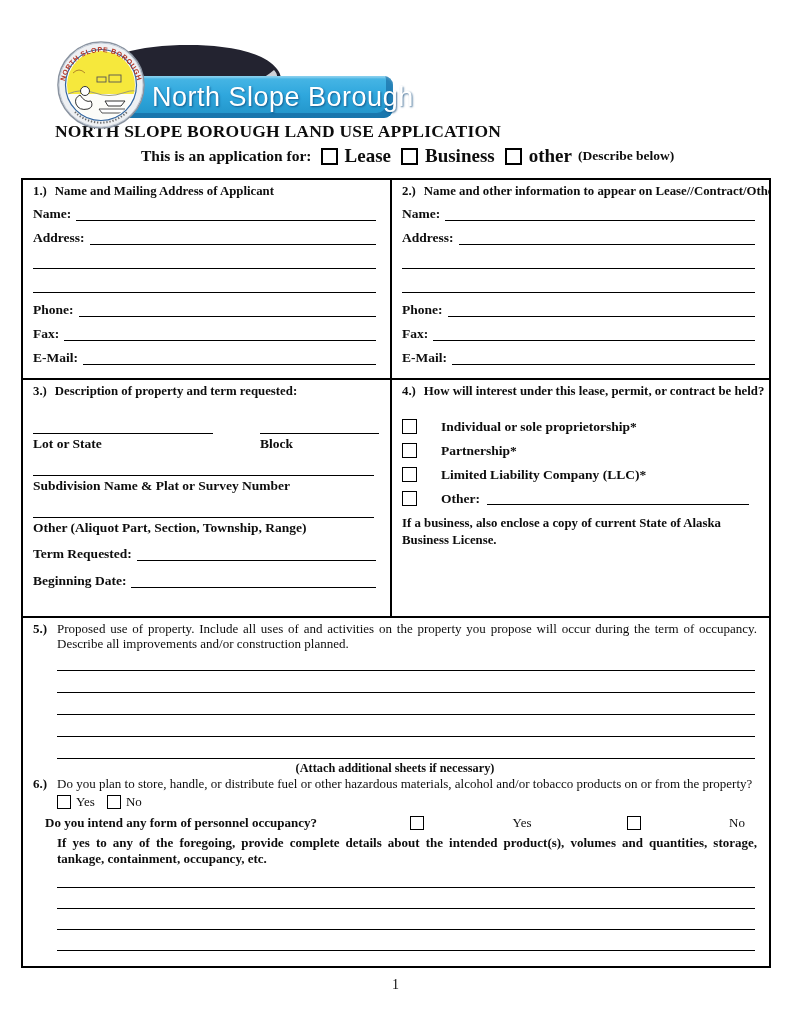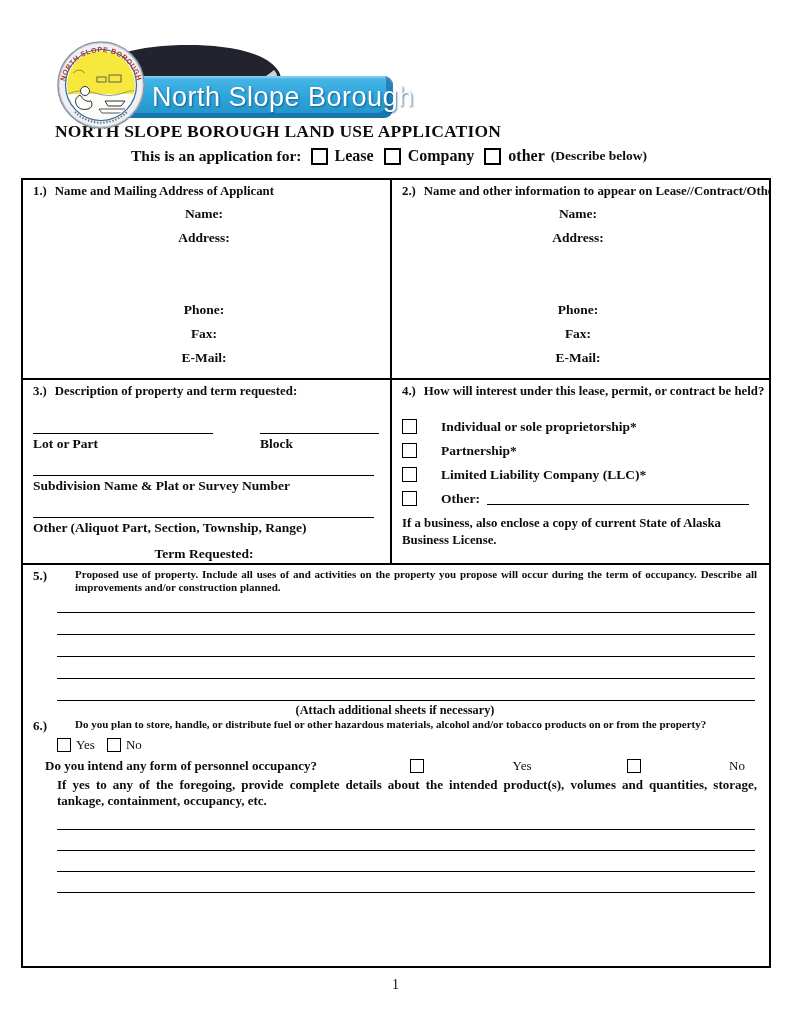--- a/index.html
+++ b/index.html
@@ -27,43 +27,43 @@
     text-shadow:1px 1px 2px rgba(12,70,120,0.75);
     white-space:nowrap;
   }
   .seal { position:absolute; left:8px; top:0px; width:90px; height:90px; z-index:3; }
   
   .doc-title {
     position:absolute; left:55px; top:121px;
     font-size:17.5px; font-weight:700; letter-spacing:0.2px; white-space:nowrap;text-align:right;
   }
   .app-for-row {
-    position:absolute; left:131px; top:144px; height:24px;
+    position:absolute; left:141px; top:144px; height:24px;
     display:flex; align-items:center; white-space:nowrap;
   }
   .app-for-label { font-size:15.5px; font-weight:700; margin-right:9px; }
   .hcb { width:17px; height:17px; border:2px solid #000; background:#fff; flex:0 0 auto; }
-  .opt-label { font-size:16px; font-weight:700; margin:0 10px 0 7px; }
+  .opt-label { font-size:19px; font-weight:700; margin:0 10px 0 7px; }
   .describe { font-size:13.5px; font-weight:700; margin-left:-4px; }
   
   .form-table {
     position:absolute; left:21px; top:178px; width:750px; height:790px;
     border:2px solid #000; display:flex; flex-direction:column;
   }
   .trow { display:flex; border-bottom:2px solid #000; }
   .trow.r1 { height:200px; }
-  .trow.r2 { height:185px; }
+  .trow.r2 { height:238px; }
   .trow.r3 { flex:1; border-bottom:none; display:block; overflow:hidden; }
   .cell { padding:4px 10px 0 10px; overflow:hidden; }
   .cell.left  { width:369px; border-right:2px solid #000; }
   .cell.right { flex:1; }
   .btitle { font-size:12.8px; font-weight:700; white-space:nowrap; }
   .btitle .bnum { margin-right:8px; }
   
-  .frow { display:flex; align-items:center; margin-top:8px; height:16px;flex-direction:column; }
+  .frow { display:flex; align-items:flex-start; margin-top:8px; height:16px; }
   .frow .flabel { font-size:13.5px; font-weight:700; white-space:nowrap; padding-right:5px; line-height:14px; }
   .ln { border-bottom:1.4px solid #000; }
   .frow .ln { flex:1; height:14px; margin-right:4px; }
   
   .pair-lines { display:flex; margin:34px 0 0 0; }
   .pair-lines .ln1 { width:180px; height:0; }
   .pair-lines .gap { width:47px; }
   .pair-lines .ln2 { width:119px; height:0; }
   .pair-labels { display:flex; margin-top:2px; }
   .pair-labels .pl1 { width:227px; font-size:13.5px; font-weight:700; }
@@ -76,21 +76,21 @@
   .opt { display:flex; align-items:center; margin-bottom:9px; height:15px;text-align:center; }
   .cb { width:15px; height:15px; border:1.7px solid #000; background:#fff; flex:0 0 auto; }
   .opt .olabel { font-size:13.5px; font-weight:700; margin-left:24px; white-space:nowrap; }
   .opt .oline { flex:1; height:12px; margin:0 10px 0 7px; }
   .note { font-size:12.8px; font-weight:700; margin-top:9px; line-height:1.3; }
   .note + .note { margin-top:8px; padding-right:30px; }
   
   .r3 { padding:3px 12px 0 10px; }
   .sechead { display:flex; }
   .sechead .snum { width:24px; flex:0 0 auto; font-size:13px; font-weight:700; line-height:1.18; }
-  .sechead .stext { flex:1; font-size:11px; font-weight:700; text-align:justify; line-height:1.18;margin-left:18px; }
+  .sechead .stext { flex:1; font-size:13px; font-weight:400; text-align:justify; line-height:1.18; }
   .wline { height:0; border-bottom:1.5px solid #000; margin:21px 2px 0 24px; }
   .wline.first5 { margin-top:18px; }
   .wline.l6 { margin-top:20px; }
   .attach { text-align:center; font-size:12.3px; font-weight:700; margin-top:2px; }
   .yesno { display:flex; align-items:center; margin:3px 0 0 24px; height:17px; }
   .scb { width:14px; height:14px; border:1.6px solid #000; background:#fff; flex:0 0 auto; }
   .yn-label { font-size:13px; font-weight:400; margin:0 12px 0 5px; }
   .q2row { display:flex; align-items:center; margin:4px 0 0 12px; height:17px;justify-content:space-between; }
   .q2row .q2text { font-size:13px; font-weight:700; margin-right:10px; }
   .details { margin:3px 0 0 24px; font-size:13px; font-weight:700; text-align:justify; line-height:1.22; }
@@ -139,21 +139,21 @@
     </svg>
   </div>
 
   <div class="doc-title">NORTH SLOPE BOROUGH LAND USE APPLICATION</div>
 
   <div class="app-for-row">
     <span class="app-for-label">This is an application for:</span>
     <span class="hcb"></span>
     <span class="opt-label">Lease</span>
     <span class="hcb"></span>
-    <span class="opt-label">Company</span>
+    <span class="opt-label">Business</span>
     <span class="hcb"></span>
     <span class="opt-label">other</span>
     <span class="describe">(Describe below)</span>
   </div>
 
   <div class="form-table">
 
     <div class="trow r1">
       <div class="cell left">
         <div class="btitle">
@@ -223,21 +223,21 @@
       <div class="cell left">
         <div class="btitle">
           <span class="bnum">3.)</span><span>Description of property and term requested:</span>
         </div>
         <div class="pair-lines">
           <span class="ln ln1"></span>
           <span class="gap"></span>
           <span class="ln ln2"></span>
         </div>
         <div class="pair-labels">
-          <span class="pl1">Lot or Part</span>
+          <span class="pl1">Lot or State</span>
           <span class="pl2">Block</span>
         </div>
         <div class="ln wide-line"></div>
         <div class="under-label">Subdivision Name &amp; Plat or Survey Number</div>
         <div class="ln wide-line"></div>
         <div class="under-label">Other (Aliquot Part, Section, Township, Range)</div>
         <div class="frow b3row">
           <span class="flabel">Term Requested:</span>
           <span class="ln"></span>
         </div>

